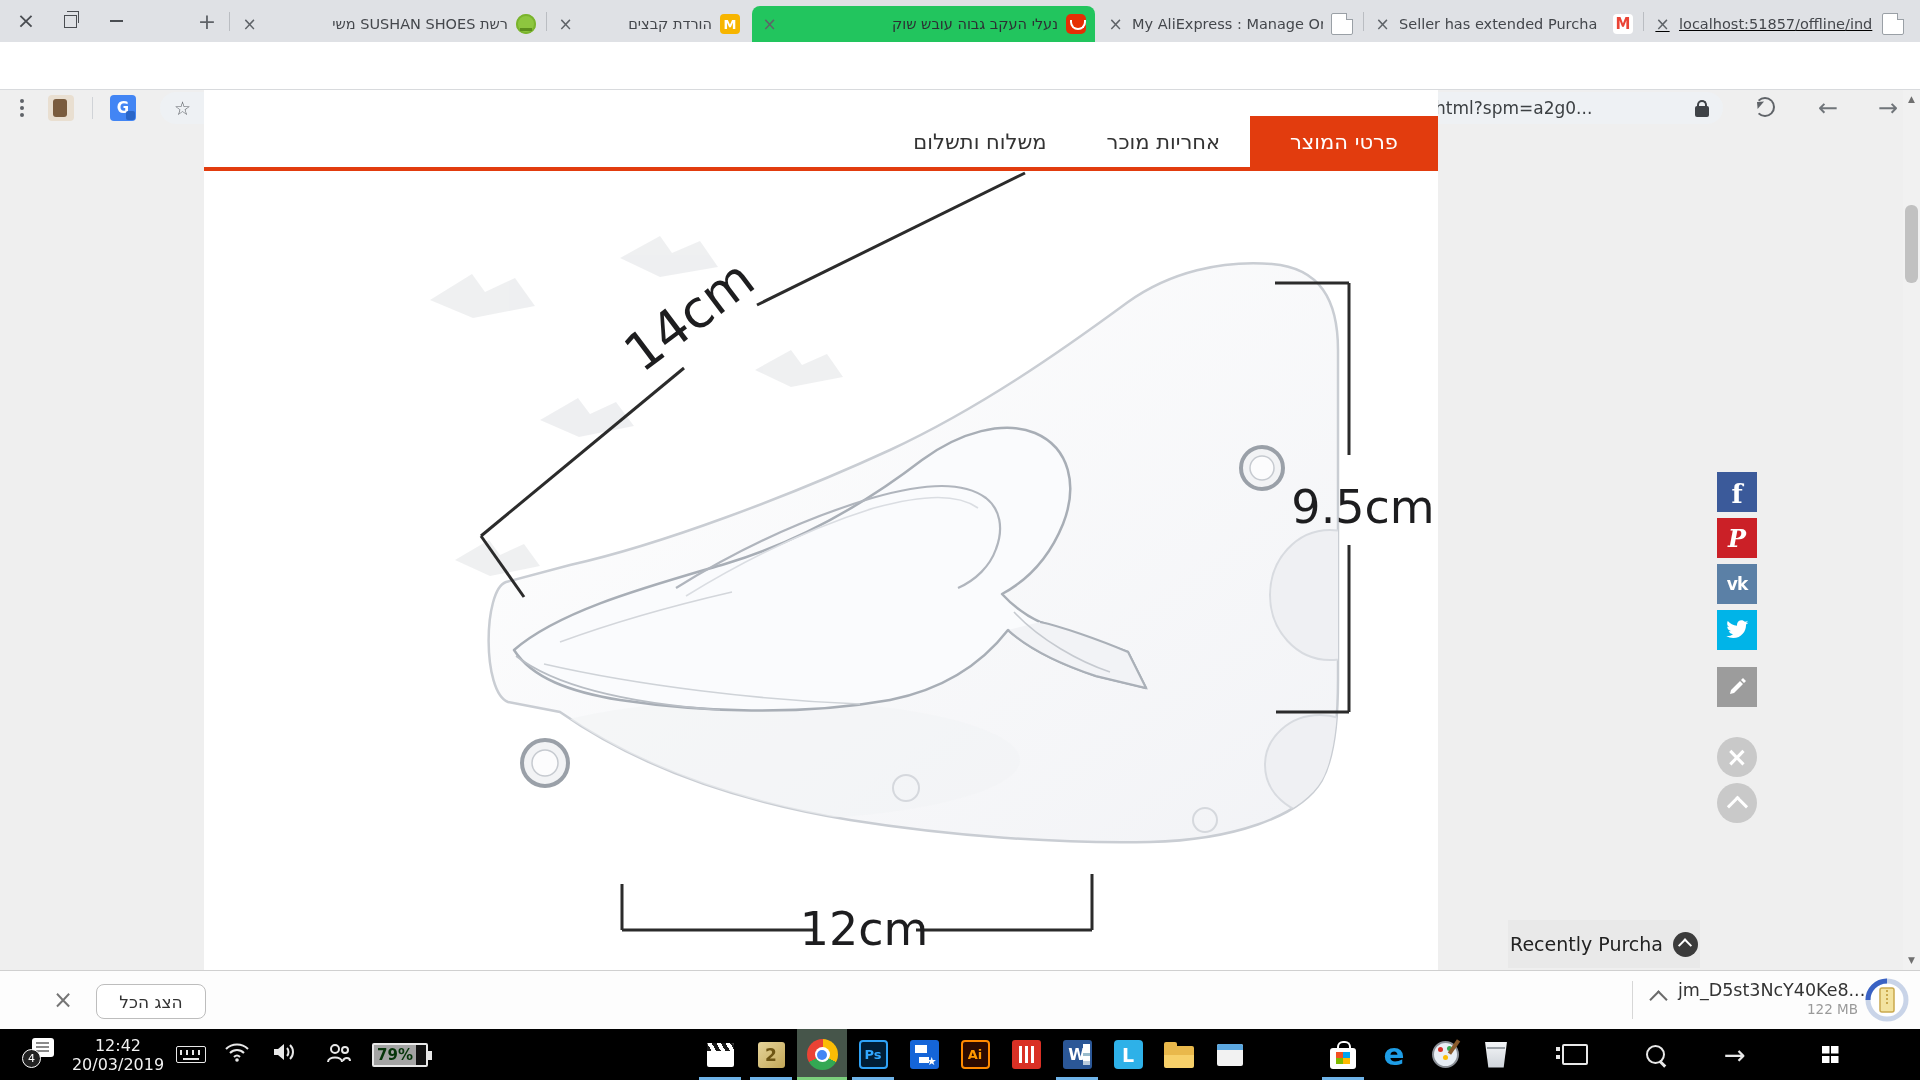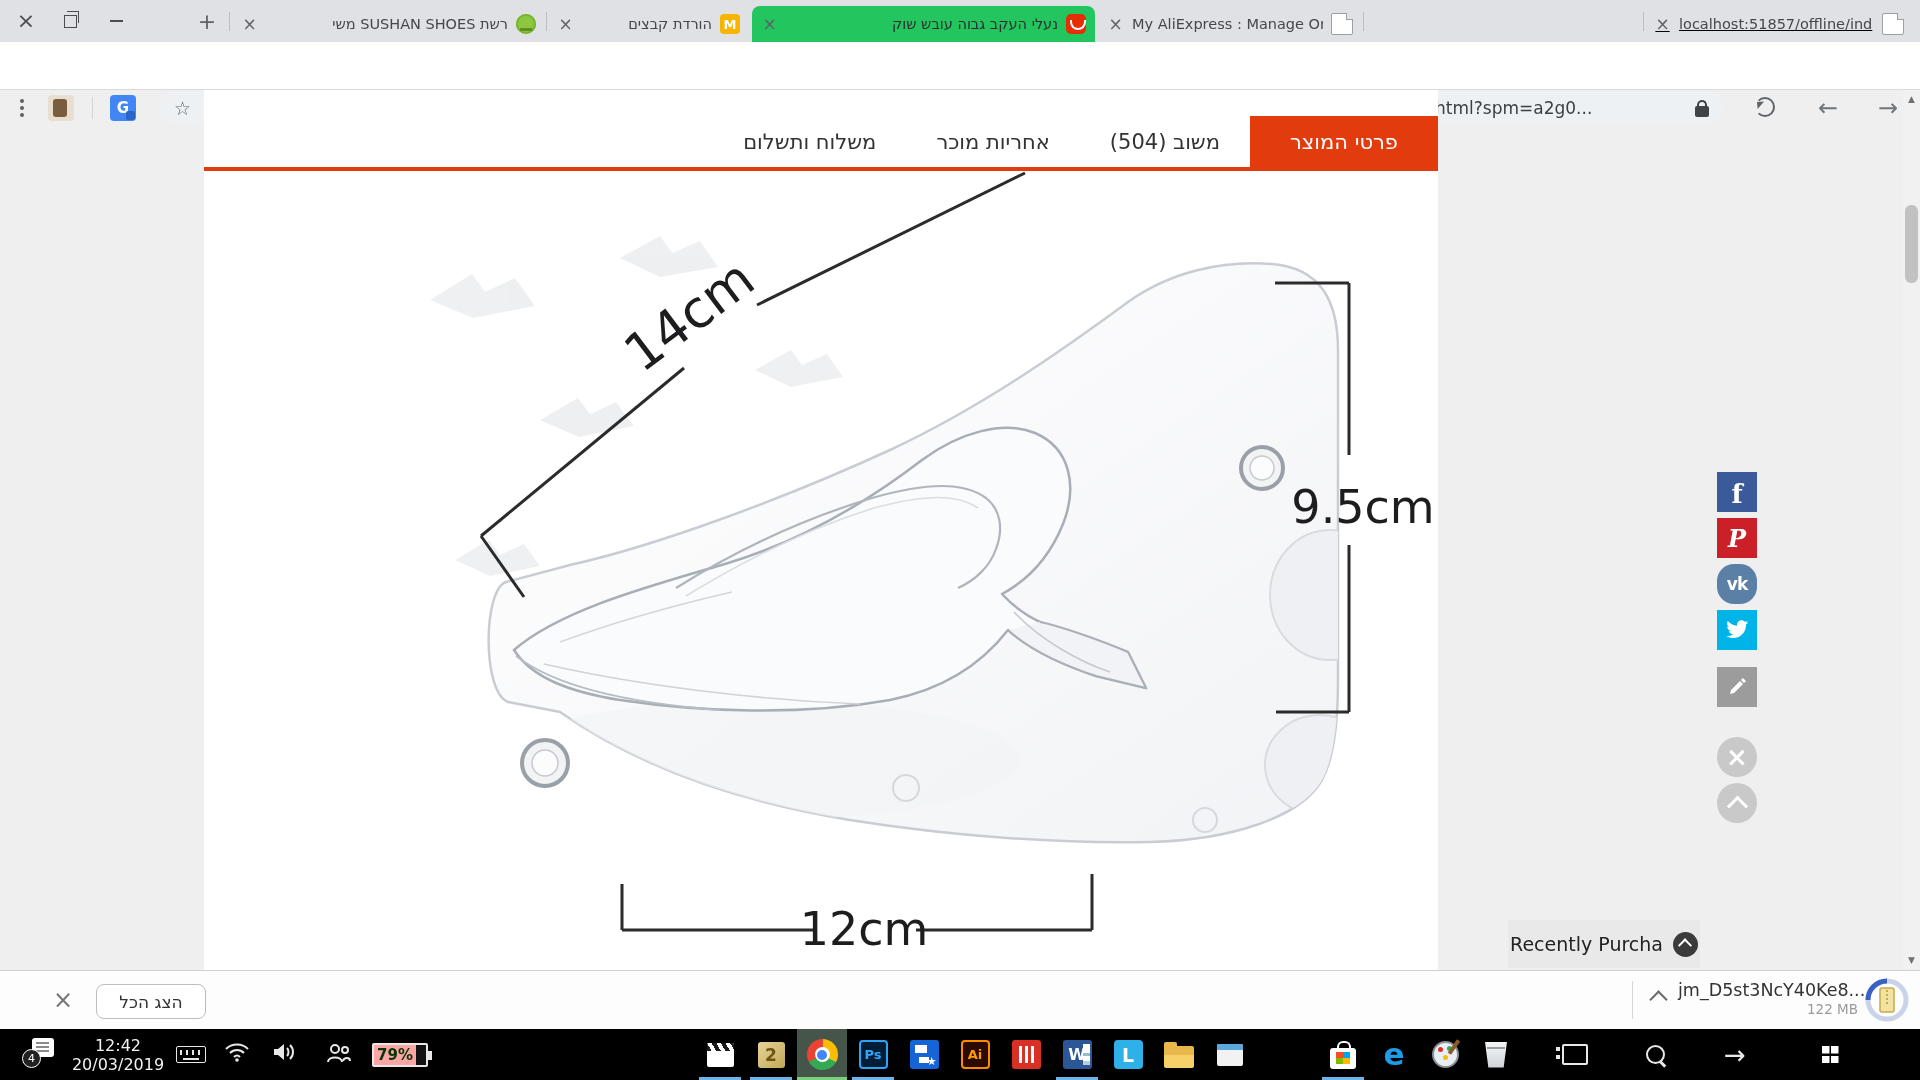--- a/index.html
+++ b/index.html
@@ -72,21 +72,21 @@
   .nav-tab{display:flex;align-items:center;padding:0 30px;font-size:21px;color:#333;cursor:pointer;white-space:nowrap;}
   .nav-active{background:#e23c0e;color:#fff;padding:0 40px;}
   .drawing{position:absolute;left:0;top:0;width:1234px;height:880px;}
   .drawing text{font-family:"DejaVu Sans",sans-serif;}
 
   
   .share{position:absolute;left:1717px;top:472px;width:40px;}
   .sh{width:40px;height:40px;margin-bottom:6px;display:flex;align-items:center;justify-content:center;color:#fff;cursor:pointer;}
   .sh-fb{background:#3b5a9a;font-family:"DejaVu Serif",serif;font-weight:bold;font-size:26px;padding-top:4px;box-sizing:border-box;}
   .sh-pin{background:#cb2027;font-family:"DejaVu Serif",serif;font-weight:bold;font-style:italic;font-size:24px;}
-  .sh-vk{background:#5b80a6;font-weight:bold;font-size:17px;letter-spacing:-1px;border-radius:17px;}
+  .sh-vk{background:#5b80a6;font-weight:bold;font-size:17px;letter-spacing:-1px;}
   .sh-tw{background:#00b4e8;}
   .sh-edit{background:#9c9c9c;margin-top:17px;}
   .sh-circle{border-radius:50%;background:#c9c9c9;}
   .sh-close{margin-top:30px;font-size:20px;font-weight:bold;}
   .sh-close::before{content:"×";font-size:26px;line-height:1;}
   .sh-up{margin-top:0;}
   .chev-up{width:12px;height:12px;border-top:3px solid #fff;border-left:3px solid #fff;transform:rotate(45deg) translate(2px,2px);}
 
   
   .recent{position:absolute;left:1508px;top:920px;width:192px;height:48px;background:#e9e9e9;display:flex;align-items:center;justify-content:center;gap:10px;cursor:pointer;}
@@ -120,21 +120,21 @@
   .tray-badge{position:absolute;left:22px;top:9px;width:32px;height:30px;cursor:pointer;}
   .bubble{position:absolute;right:0;top:0;width:22px;height:19px;background:#fff;border-radius:3px;}
   .bubble::after{content:"";position:absolute;left:4px;top:4px;width:13px;height:2px;background:#8a8a8a;box-shadow:0 4px 0 #8a8a8a,0 8px 0 #8a8a8a;}
   .badge-circle{position:absolute;left:0;bottom:0;width:17px;height:17px;border-radius:50%;background:#222;border:1.5px solid #fff;color:#fff;font-size:11px;display:flex;align-items:center;justify-content:center;}
   .clock{position:absolute;left:64px;top:7px;width:108px;text-align:center;color:#f2f2f2;font-size:16px;line-height:19px;cursor:pointer;}
   .tray-ic{position:absolute;top:13px;cursor:pointer;}
   .kbd-icon{left:176px;top:17px;width:30px;height:17px;border:1.5px solid #e8e8e8;border-radius:2px;box-sizing:border-box;}
   .kbd-icon::before{content:"";position:absolute;left:3px;top:3px;right:3px;height:5px;background-image:repeating-linear-gradient(90deg,#e8e8e8 0 2px,transparent 2px 6px);}
   .kbd-icon::after{content:"";position:absolute;left:6px;bottom:2px;right:6px;height:2px;background:#e8e8e8;}
   .batt{position:absolute;left:372px;top:14px;width:56px;height:24px;border:2px solid #e8e8e8;border-radius:2px;background:#111;box-sizing:border-box;}
-  .batt-fill{position:absolute;left:0;top:0;bottom:0;width:81%;background:#fca5a5;display:flex;align-items:center;justify-content:center;font-size:15px;font-weight:bold;color:#06350a;}
+  .batt-fill{position:absolute;left:0;top:0;bottom:0;width:81%;background:#a3a3a3;display:flex;align-items:center;justify-content:center;font-size:15px;font-weight:bold;color:#06350a;}
   .batt-tip{position:absolute;right:-6px;top:6px;width:4px;height:9px;background:#e8e8e8;}
 
   .app{position:absolute;top:0;width:50px;height:51px;display:flex;align-items:center;justify-content:center;cursor:pointer;}
   .run::after{content:"";position:absolute;left:4px;bottom:0;width:42px;height:3px;background:#6fb3e8;}
   .app-chrome{background:#46554a;}
   .app-chrome::after{content:"";position:absolute;left:0;bottom:0;width:50px;height:3px;background:#7ccf7c;}
   .ic-clapper{width:27px;height:24px;background:#fff;border-radius:2px;position:relative;}
   .ic-clapper::before{content:"";position:absolute;left:0;top:0;width:27px;height:8px;background:repeating-linear-gradient(60deg,#1a1a1a 0 4px,#fff 4px 8px);border-radius:2px 2px 0 0;}
   .ic-gold2{width:27px;height:26px;background:linear-gradient(135deg,#e6d49a,#c2a757);border-radius:3px;display:flex;align-items:center;justify-content:center;color:#6e5513;font-weight:bold;font-size:17px;}
   .ic-gold2::before{content:"2";}
@@ -208,20 +208,25 @@
       <span class="tab-close"></span>
       <span class="tab-title" dir="rtl">נעלי העקב גבוה עובש שוק</span>
       <span class="favicon fav-ali"></span>
     </div>
     <div class="tab t4">
       <span class="tab-close"></span>
       <span class="tab-title" dir="ltr">My AliExpress : Manage Or</span>
       <span class="favicon fav-page"></span>
     </div>
     <div class="tab-sep" style="left:1363px"></div>
+    <div class="tab t5">
+      <span class="tab-close"></span>
+      <span class="tab-title" dir="ltr">Seller has extended Purcha</span>
+      <span class="favicon fav-gmail"></span>
+    </div>
     <div class="tab-sep" style="left:1643px"></div>
     <div class="tab t6">
       <span class="tab-close"></span>
       <span class="tab-title" dir="ltr">localhost:51857/offline/ind</span>
       <span class="favicon fav-page"></span>
     </div>
   </div>
 
   <div class="toolbar">
     <div class="kebab"></div>
@@ -234,21 +239,20 @@
       <span class="lock-icon"></span>
     </div>
     <div class="reload-icon"></div>
     <div class="back-icon"></div>
     <div class="fwd-icon"></div>
   </div>
 
   <div class="page">
     <div class="prod-nav">
       <span class="nav-tab nav-active">פרטי המוצר</span>
-      <span class="nav-tab">משוב (504)</span>
       <span class="nav-tab">אחריות מוכר</span>
       <span class="nav-tab">משלוח ותשלום</span>
     </div>
 
     <svg class="drawing" viewBox="204 90 1234 880" xmlns="http://www.w3.org/2000/svg">
       <defs>
         <linearGradient id="moldg" x1="0" y1="0" x2="1" y2="1">
           <stop offset="0" stop-color="#ffffff"></stop>
             <stop offset="1" stop-color="#f2f3f6"></stop>
         </linearGradient>

